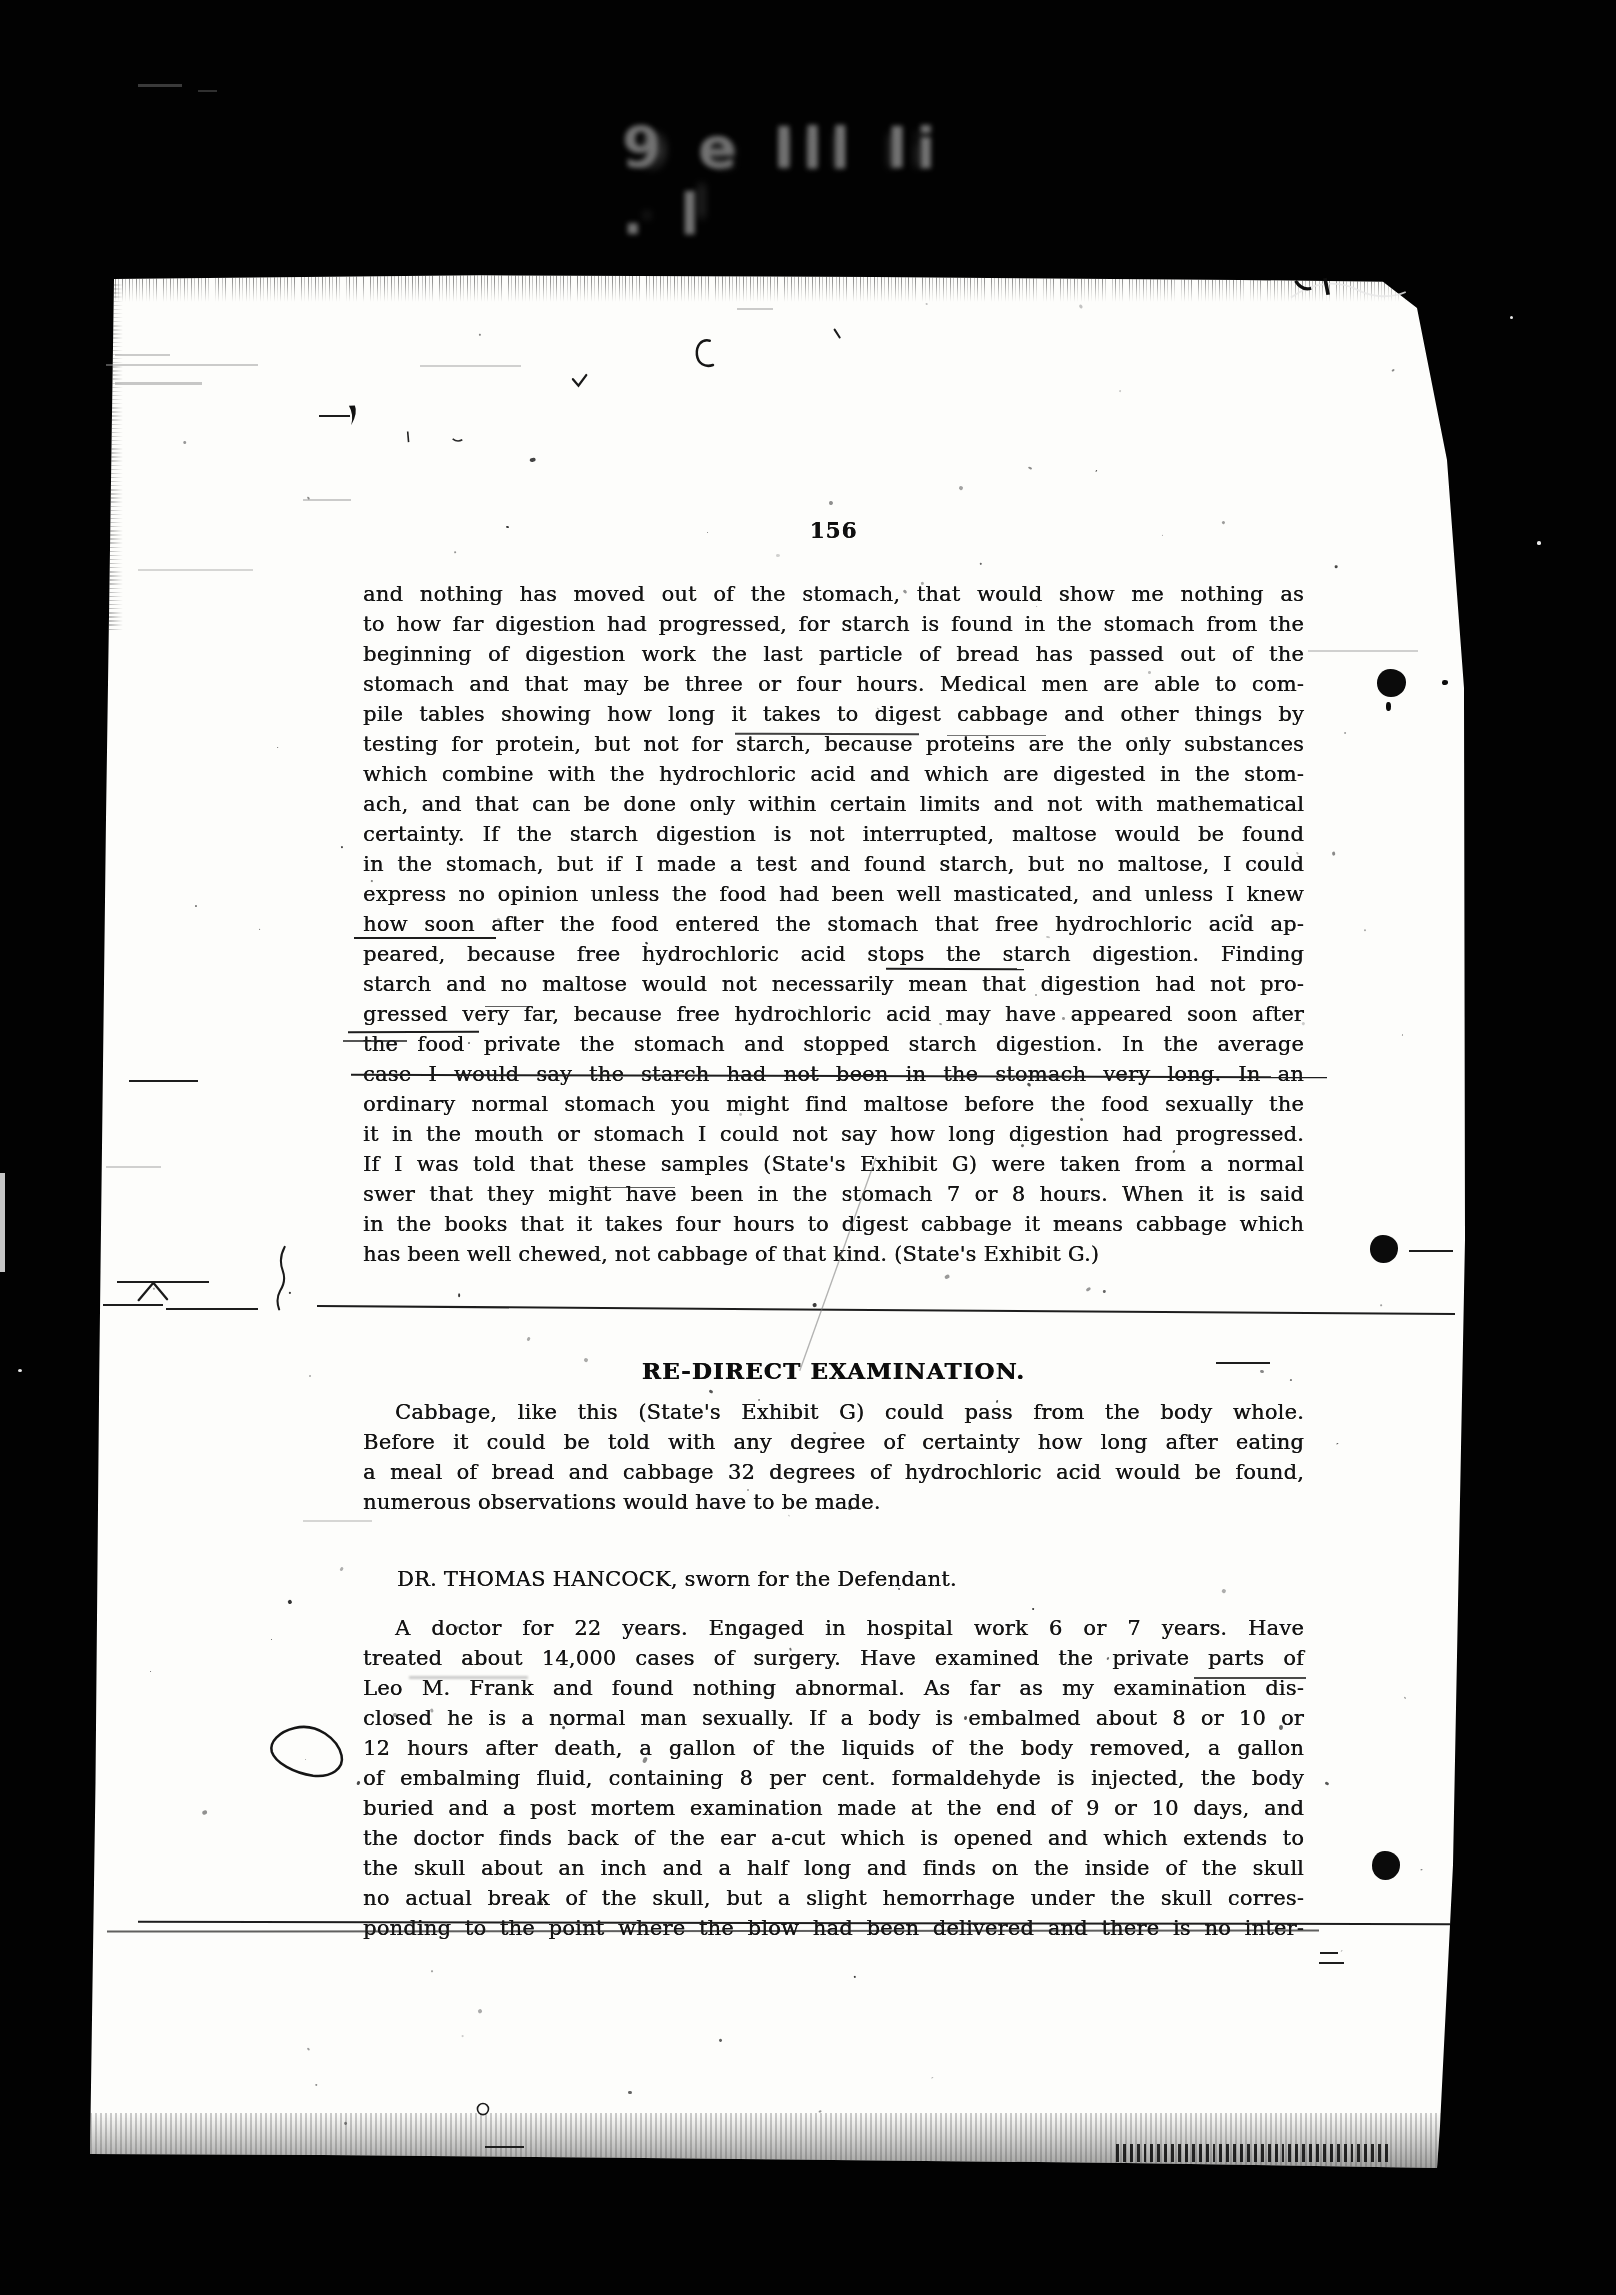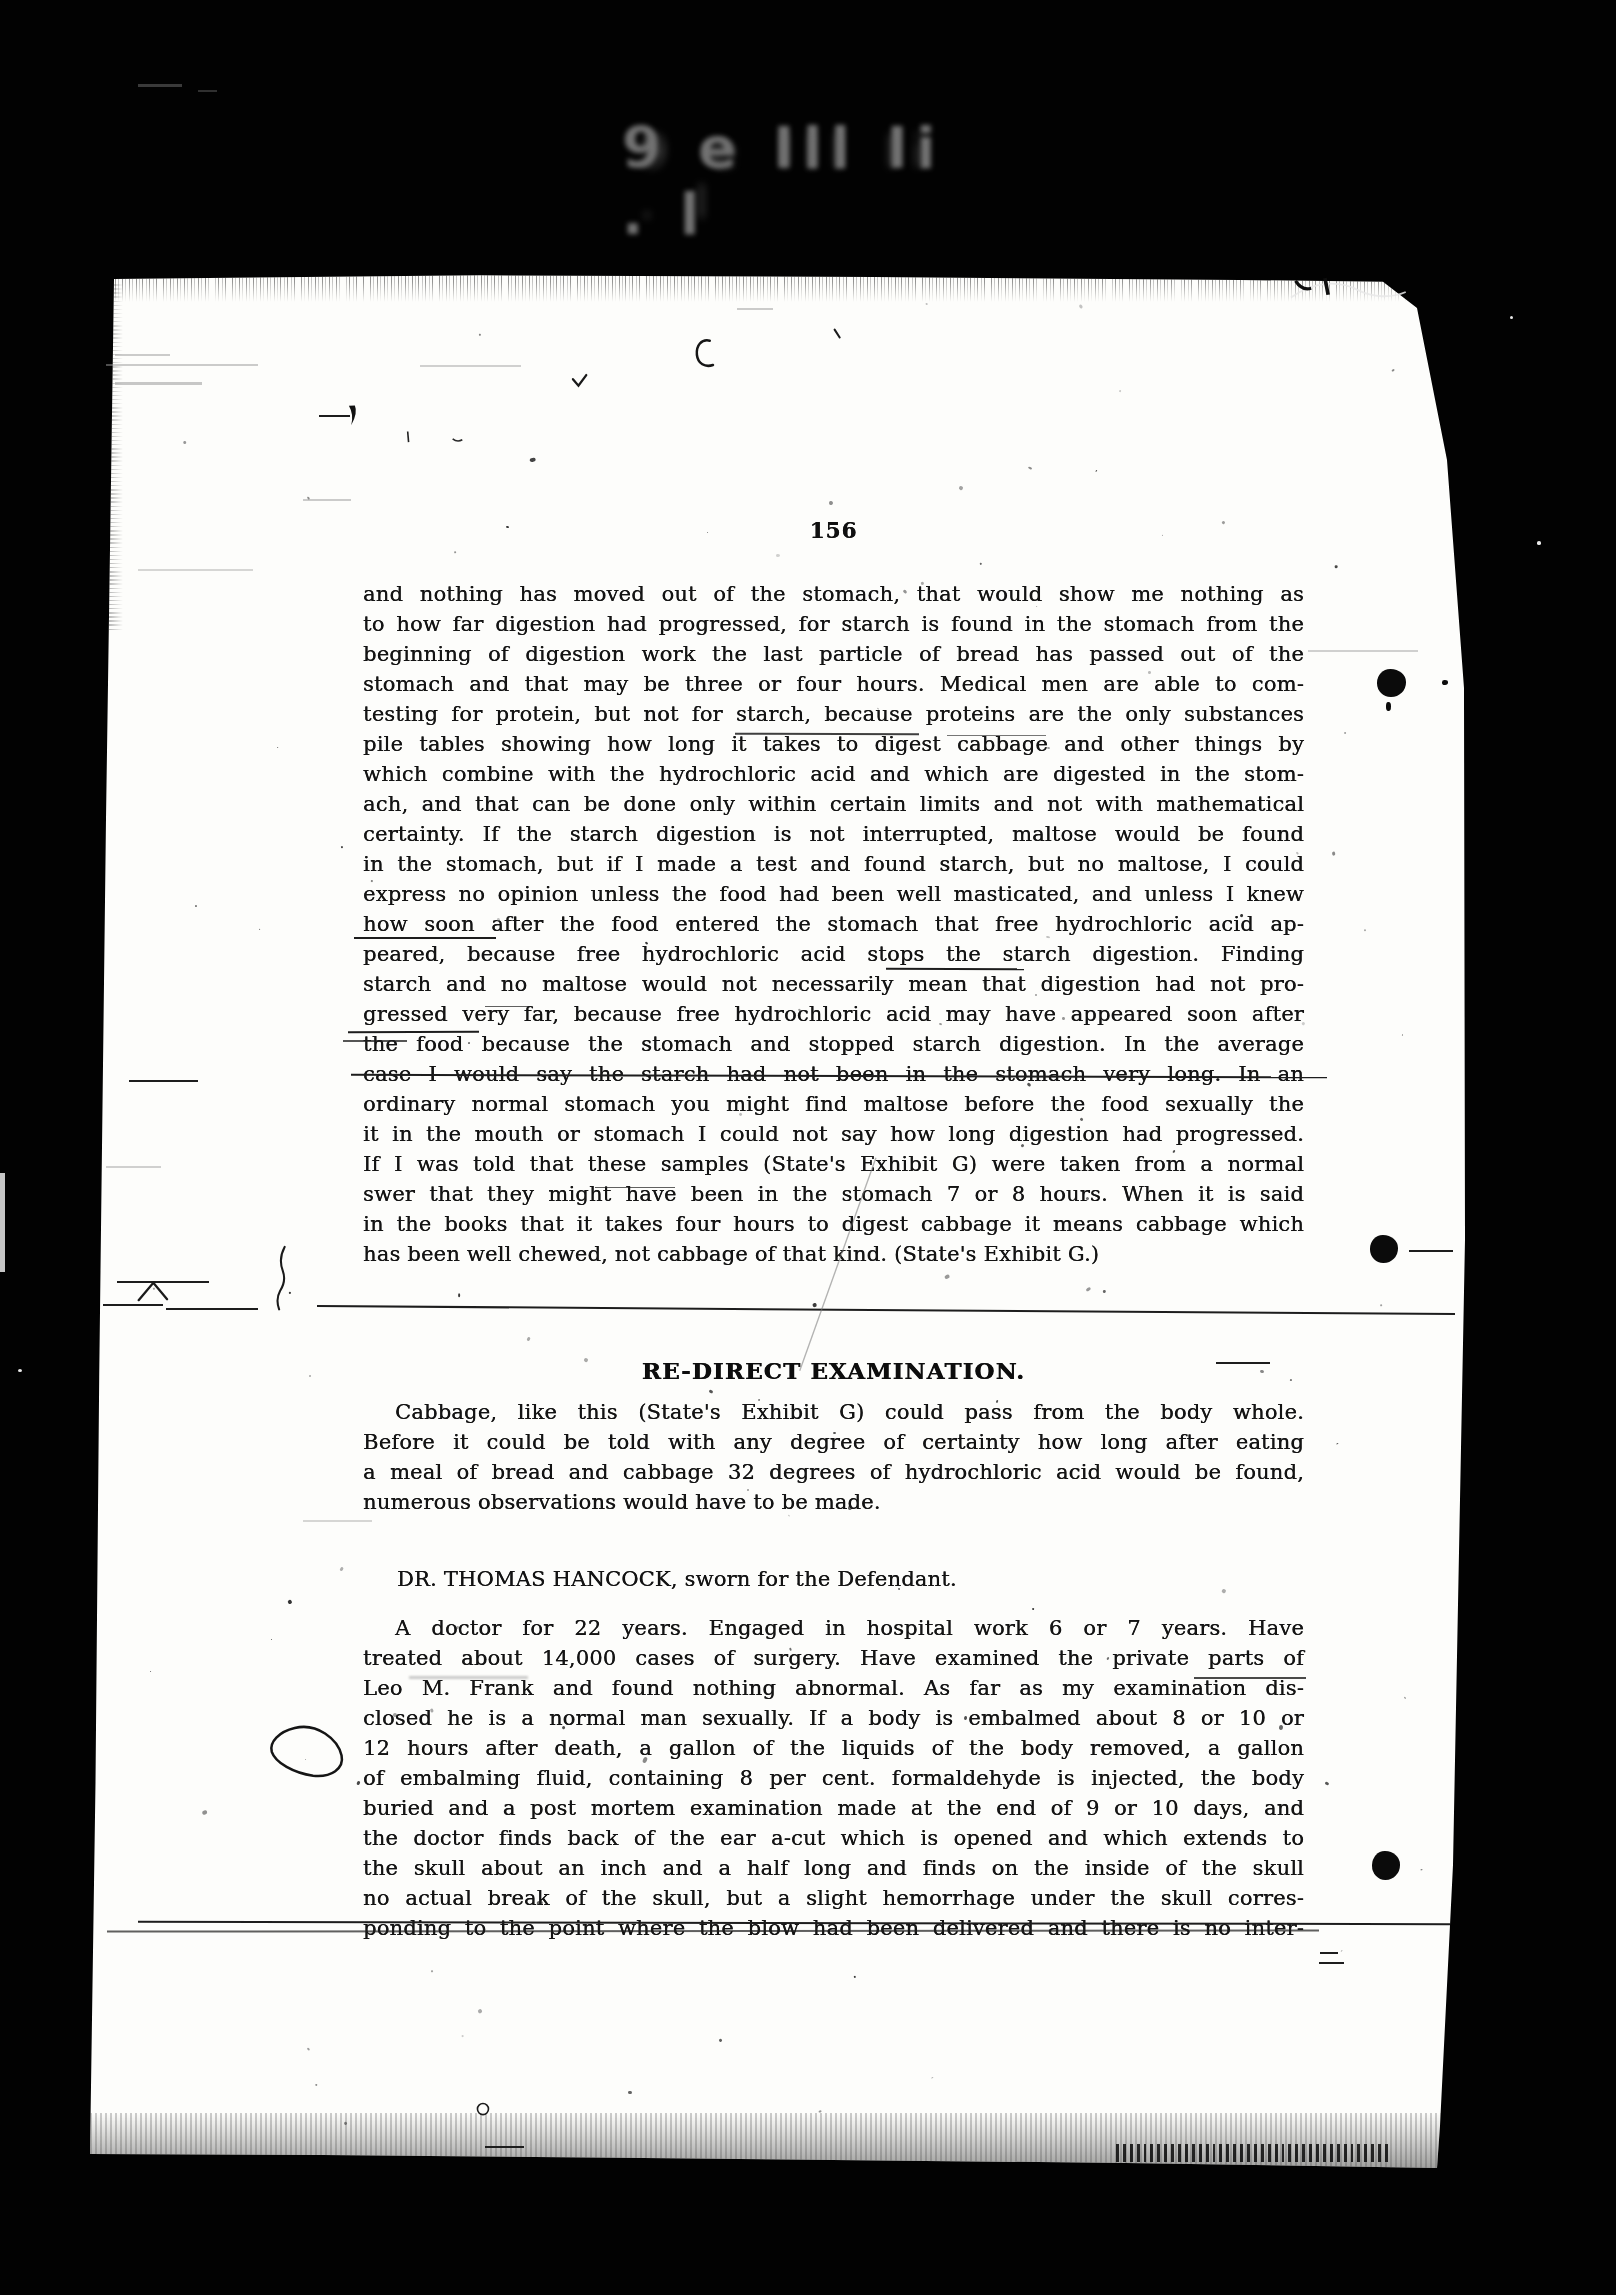--- a/index.html
+++ b/index.html
@@ -79,32 +79,32 @@
     <div class="br-hatch"></div>
   </div>
 
   <div class="pagenum">156</div>
 
   <div class="textcol" style="top:579px;">
       <div class="tline">and nothing has moved out of the stomach, that would show me nothing as</div>
       <div class="tline">to how far digestion had progressed, for starch is found in the stomach from the</div>
       <div class="tline">beginning of digestion work the last particle of bread has passed out of the</div>
       <div class="tline">stomach and that may be three or four hours.  Medical men are able to com-</div>
+      <div class="tline">pile tables showing how long it takes to digest cabbage and other things by</div>
       <div class="tline">testing for protein, but not for starch, because proteins are the only substances</div>
-      <div class="tline">pile tables showing how long it takes to digest cabbage and other things by</div>
       <div class="tline">which combine with the hydrochloric acid and which are digested in the stom-</div>
       <div class="tline">ach, and that can be done only within certain limits and not with mathematical</div>
       <div class="tline">certainty.  If the starch digestion is not interrupted, maltose would be found</div>
       <div class="tline">in the stomach, but if I made a test and found starch, but no maltose, I could</div>
       <div class="tline">express no opinion unless the food had been well masticated, and unless I knew</div>
       <div class="tline">how soon after the food entered the stomach that free hydrochloric acid ap-</div>
       <div class="tline">peared, because free hydrochloric acid stops the starch digestion.  Finding</div>
       <div class="tline">starch and no maltose would not necessarily mean that digestion had not pro-</div>
       <div class="tline">gressed very far, because free hydrochloric acid may have appeared soon after</div>
-      <div class="tline">the food because the stomach and stopped starch digestion.  In the average</div>
+      <div class="tline">the food private the stomach and stopped starch digestion.  In the average</div>
       <div class="tline">case I would say the starch had not been in the stomach very long.  In an</div>
       <div class="tline">ordinary normal stomach you might find maltose before the food sexually the</div>
       <div class="tline">it in the mouth or stomach I could not say how long digestion had progressed.</div>
       <div class="tline">If I was told that these samples (State's Exhibit G) were taken from a normal</div>
       <div class="tline">swer that they might have been in the stomach 7 or 8 hours.  When it is said</div>
       <div class="tline">in the books that it takes four hours to digest cabbage it means cabbage which</div>
       <div class="tline last">has been well chewed, not cabbage of that kind.  (State's Exhibit G.)</div>
     </div>
 
   <div class="h-redirect">RE-DIRECT EXAMINATION.</div>

